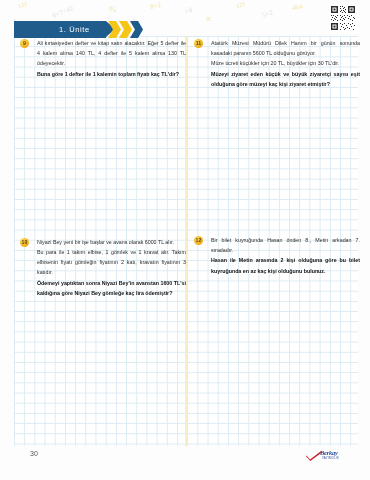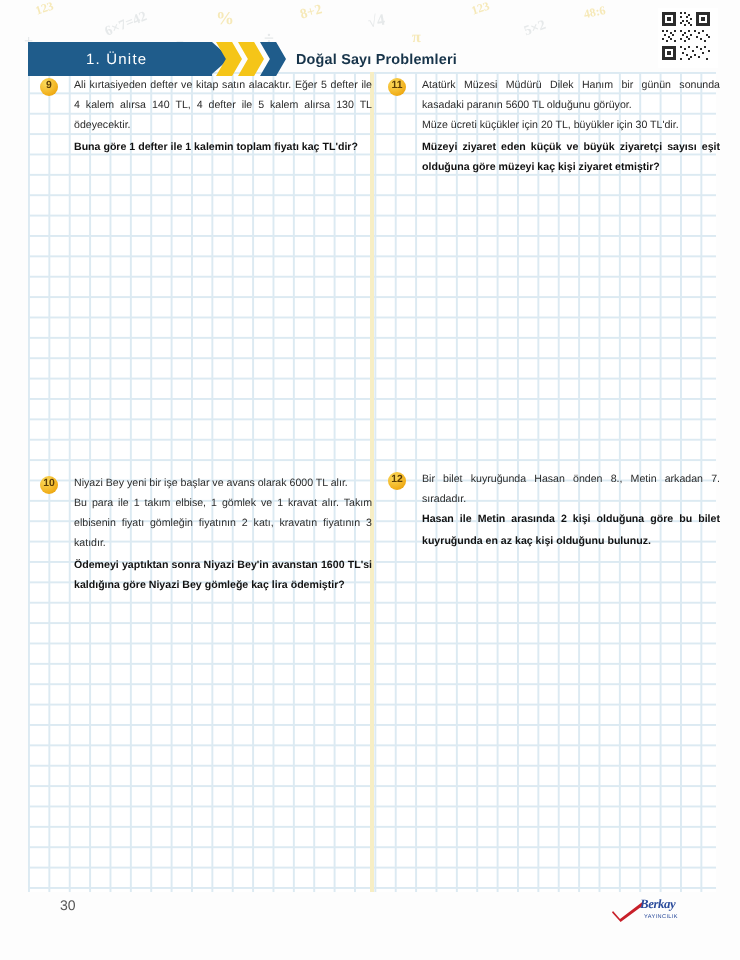--- a/index.html
+++ b/index.html
@@ -76,21 +76,21 @@
     position: absolute;
     right: -9px; top: 0;
     border-top: 8.5px solid transparent;
     border-bottom: 8.5px solid transparent;
     border-left: 9px solid #1f5c8b;
   }
   .unite-text {
     color: #ffffff;
     font-size: 7.5px;
     letter-spacing: 0.6px;
-    margin-left: 29px;
+    margin-left: 45px;
     font-family: "Liberation Sans", sans-serif;
   }
   .chev {
     position: absolute;
     top: 0;
     width: 13px; height: 17px;
   }
   .chev.c1 { left: 108px; background: #f5c518;
     clip-path: polygon(0 0, 62% 0, 100% 50%, 62% 100%, 0 100%, 38% 50%); }
   .chev.c2 { left: 119px; background: #f5c518;
@@ -222,21 +222,20 @@
 
   <div class="divider"></div>
 
   <div class="header">
     <div class="unite-bar">
       <span class="unite-text">1. Ünite</span>
     </div>
     <div class="chev c1"></div>
     <div class="chev c2"></div>
     <div class="chev c3"></div>
-    <div class="topic-title">Doğal Sayı Problemleri</div>
   </div>
 
   <div class="qr">
     <svg width="26" height="26" viewBox="0 0 26 26" aria-hidden="true">
       <rect width="26" height="26" fill="#ffffff"></rect>
       <g fill="#2b2b2b">
         <rect x="1" y="1" width="7" height="7"></rect>
           <rect x="2.5" y="2.5" width="4" height="4" fill="#ffffff"></rect>
           <rect x="3.5" y="3.5" width="2" height="2"></rect>
         <rect x="18" y="1" width="7" height="7"></rect>

